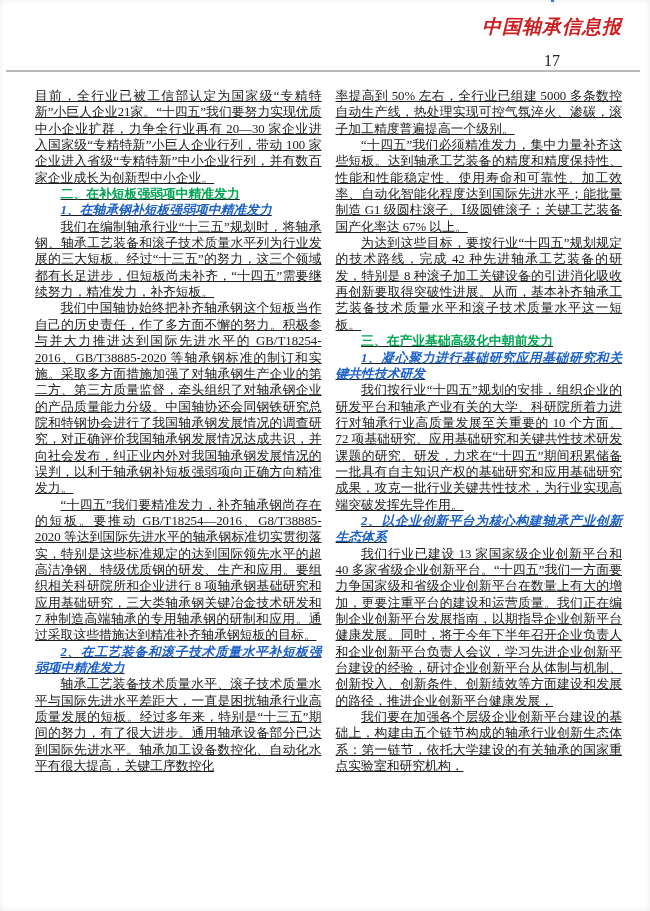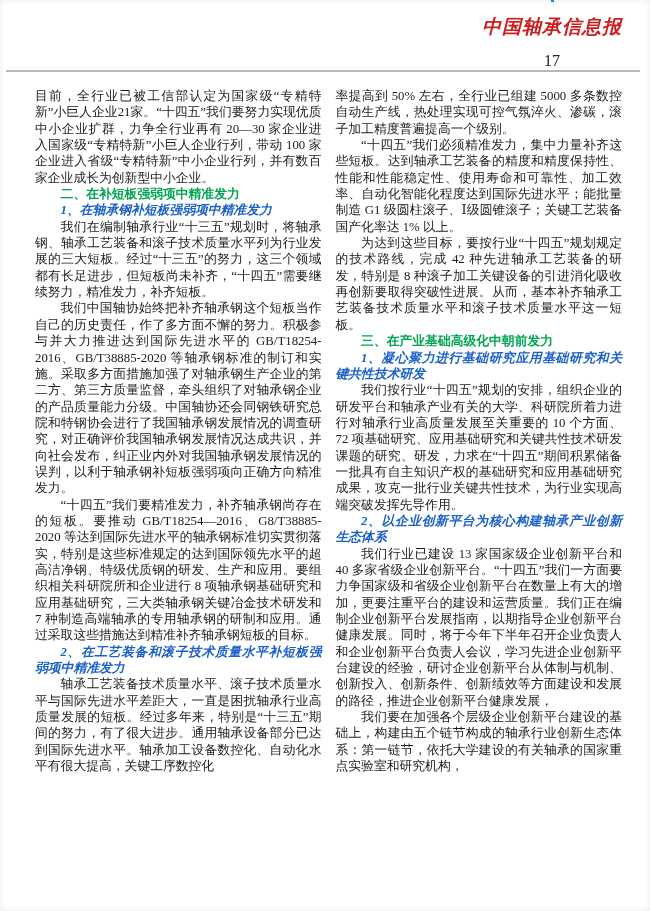--- a/index.html
+++ b/index.html
@@ -67,20 +67,21 @@
   }
   
   .content {
     position: absolute;
     top: 88px;
     left: 35px;
     right: 28px;
     bottom: 30px;
     display: flex;
     gap: 14px;
+    text-decoration: underline;
   }
   .column {
     flex: 1 1 0;
     min-width: 0;
   }
   .column p {
     margin: 0;
     font-size: 12.8px;
     line-height: 16.35px;
     text-align: justify;
@@ -122,21 +123,21 @@
         <p class="block-heading-green">二、在补短板强弱项中精准发力</p>
         <p class="block-heading-blue">1、在轴承钢补短板强弱项中精准发力</p>
         <p class="block-body indent">我们在编制轴承行业“十三五”规划时，将轴承钢、轴承工艺装备和滚子技术质量水平列为行业发展的三大短板。经过“十三五”的努力，这三个领域都有长足进步，但短板尚未补齐，“十四五”需要继续努力，精准发力，补齐短板。</p>
         <p class="block-body indent">我们中国轴协始终把补齐轴承钢这个短板当作自己的历史责任，作了多方面不懈的努力。积极参与并大力推进达到国际先进水平的 GB/T18254-2016、GB/T38885-2020 等轴承钢标准的制订和实施。采取多方面措施加强了对轴承钢生产企业的第二方、第三方质量监督，牵头组织了对轴承钢企业的产品质量能力分级。中国轴协还会同钢铁研究总院和特钢协会进行了我国轴承钢发展情况的调查研究，对正确评价我国轴承钢发展情况达成共识，并向社会发布，纠正业内外对我国轴承钢发展情况的误判，以利于轴承钢补短板强弱项向正确方向精准发力。</p>
         <p class="block-body indent">“十四五”我们要精准发力，补齐轴承钢尚存在的短板。要推动 GB/T18254—2016、G8/T38885-2020 等达到国际先进水平的轴承钢标准切实贯彻落实，特别是这些标准规定的达到国际领先水平的超高洁净钢、特级优质钢的研发、生产和应用。要组织相关科研院所和企业进行 8 项轴承钢基础研究和应用基础研究，三大类轴承钢关键冶金技术研发和 7 种制造高端轴承的专用轴承钢的研制和应用。通过采取这些措施达到精准补齐轴承钢短板的目标。</p>
         <p class="block-heading-blue">2、在工艺装备和滚子技术质量水平补短板强弱项中精准发力</p>
         <p class="block-body indent">轴承工艺装备技术质量水平、滚子技术质量水平与国际先进水平差距大，一直是困扰轴承行业高质量发展的短板。经过多年来，特别是“十三五”期间的努力，有了很大进步。通用轴承设备部分已达到国际先进水平。轴承加工设备数控化、自动化水平有很大提高，关键工序数控化</p>
       </div>
     <div class="column" id="col-right">
         <p class="block-body">率提高到 50% 左右，全行业已组建 5000 多条数控自动生产线，热处理实现可控气氛淬火、渗碳，滚子加工精度普遍提高一个级别。</p>
-        <p class="block-body indent">“十四五”我们必须精准发力，集中力量补齐这些短板。达到轴承工艺装备的精度和精度保持性、性能和性能稳定性、使用寿命和可靠性、加工效率、自动化智能化程度达到国际先进水平；能批量制造 G1 级圆柱滚子、Ⅰ级圆锥滚子；关键工艺装备国产化率达 1% 以上。</p>
+        <p class="block-body indent">“十四五”我们必须精准发力，集中力量补齐这些短板。达到轴承工艺装备的精度和精度保持性、性能和性能稳定性、使用寿命和可靠性、加工效率、自动化智能化程度达到国际先进水平；能批量制造 G1 级圆柱滚子、Ⅰ级圆锥滚子；关键工艺装备国产化率达 67% 以上。</p>
         <p class="block-body indent">为达到这些目标，要按行业“十四五”规划规定的技术路线，完成 42 种先进轴承工艺装备的研发，特别是 8 种滚子加工关键设备的引进消化吸收再创新要取得突破性进展。从而，基本补齐轴承工艺装备技术质量水平和滚子技术质量水平这一短板。</p>
         <p class="block-heading-green">三、在产业基础高级化中朝前发力</p>
         <p class="block-heading-blue">1、凝心聚力进行基础研究应用基础研究和关键共性技术研发</p>
         <p class="block-body indent">我们按行业“十四五”规划的安排，组织企业的研发平台和轴承产业有关的大学、科研院所着力进行对轴承行业高质量发展至关重要的 10 个方面、72 项基础研究、应用基础研究和关键共性技术研发课题的研究、研发，力求在“十四五”期间积累储备一批具有自主知识产权的基础研究和应用基础研究成果，攻克一批行业关键共性技术，为行业实现高端突破发挥先导作用。</p>
         <p class="block-heading-blue">2、以企业创新平台为核心构建轴承产业创新生态体系</p>
         <p class="block-body indent">我们行业已建设 13 家国家级企业创新平台和 40 多家省级企业创新平台。“十四五”我们一方面要力争国家级和省级企业创新平台在数量上有大的增加，更要注重平台的建设和运营质量。我们正在编制企业创新平台发展指南，以期指导企业创新平台健康发展。同时，将于今年下半年召开企业负责人和企业创新平台负责人会议，学习先进企业创新平台建设的经验，研讨企业创新平台从体制与机制、创新投入、创新条件、创新绩效等方面建设和发展的路径，推进企业创新平台健康发展，</p>
         <p class="block-body indent">我们要在加强各个层级企业创新平台建设的基础上，构建由五个链节构成的轴承行业创新生态体系：第一链节，依托大学建设的有关轴承的国家重点实验室和研究机构，</p>
       </div>
   </div>
 

